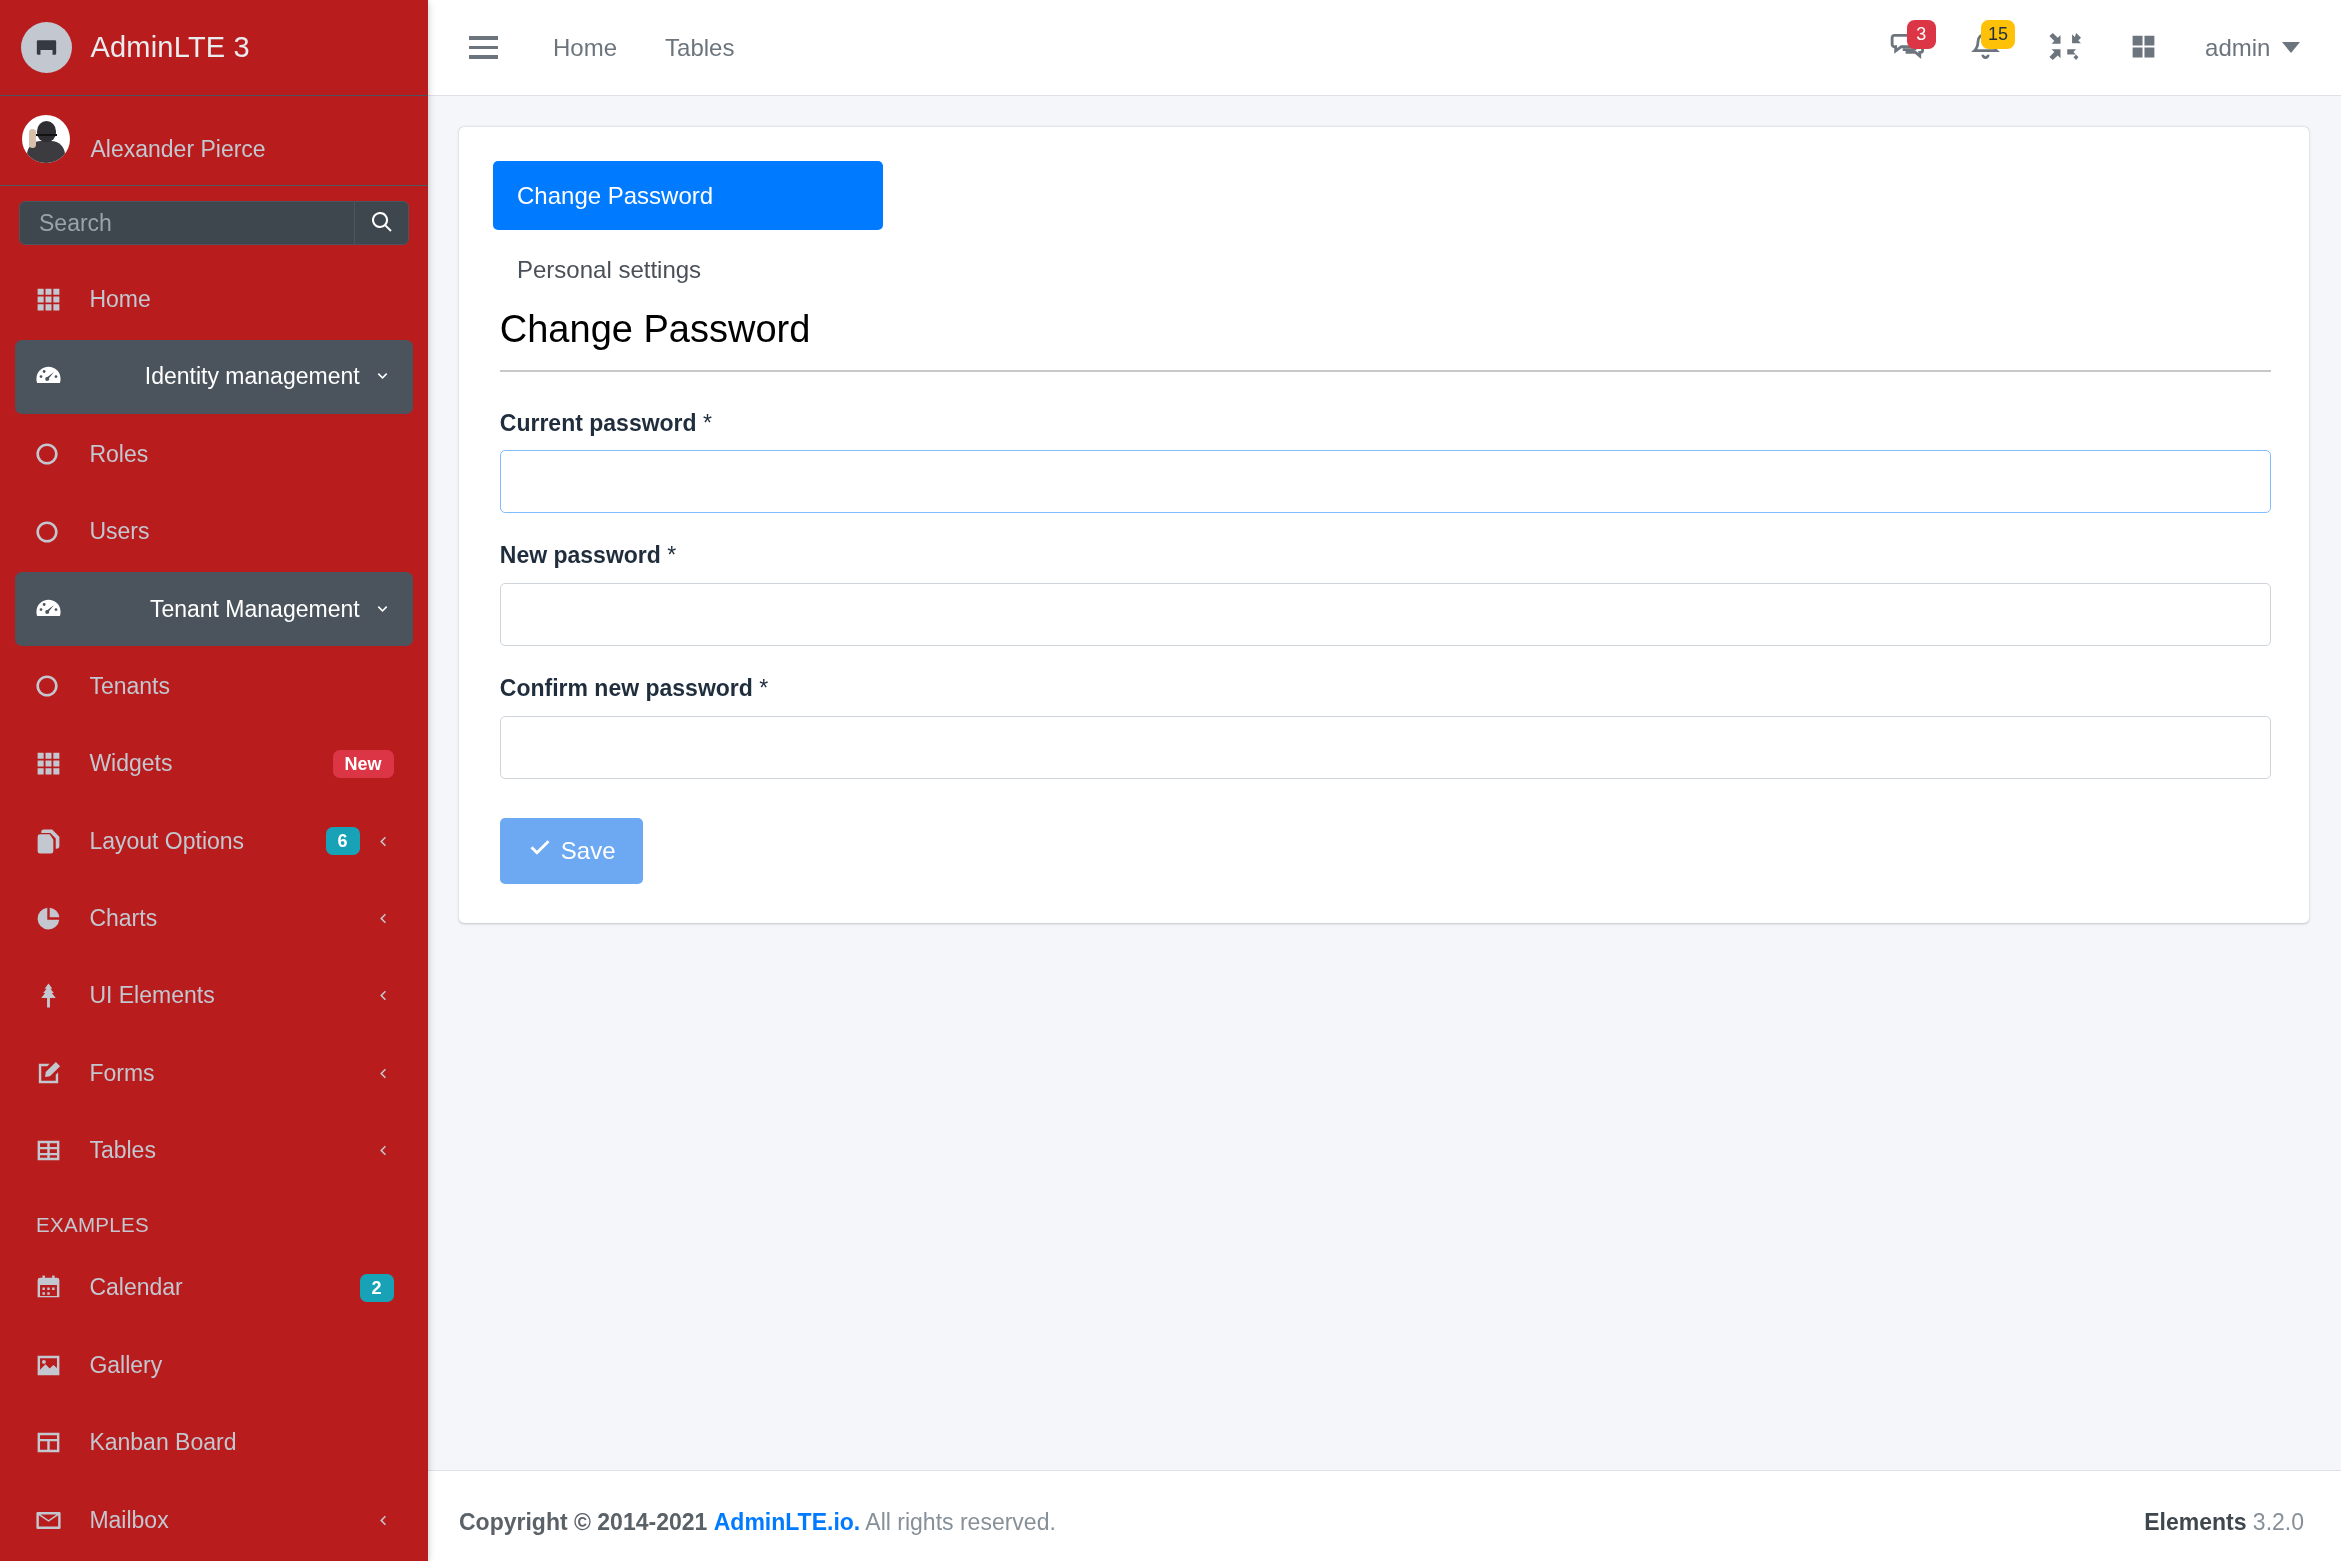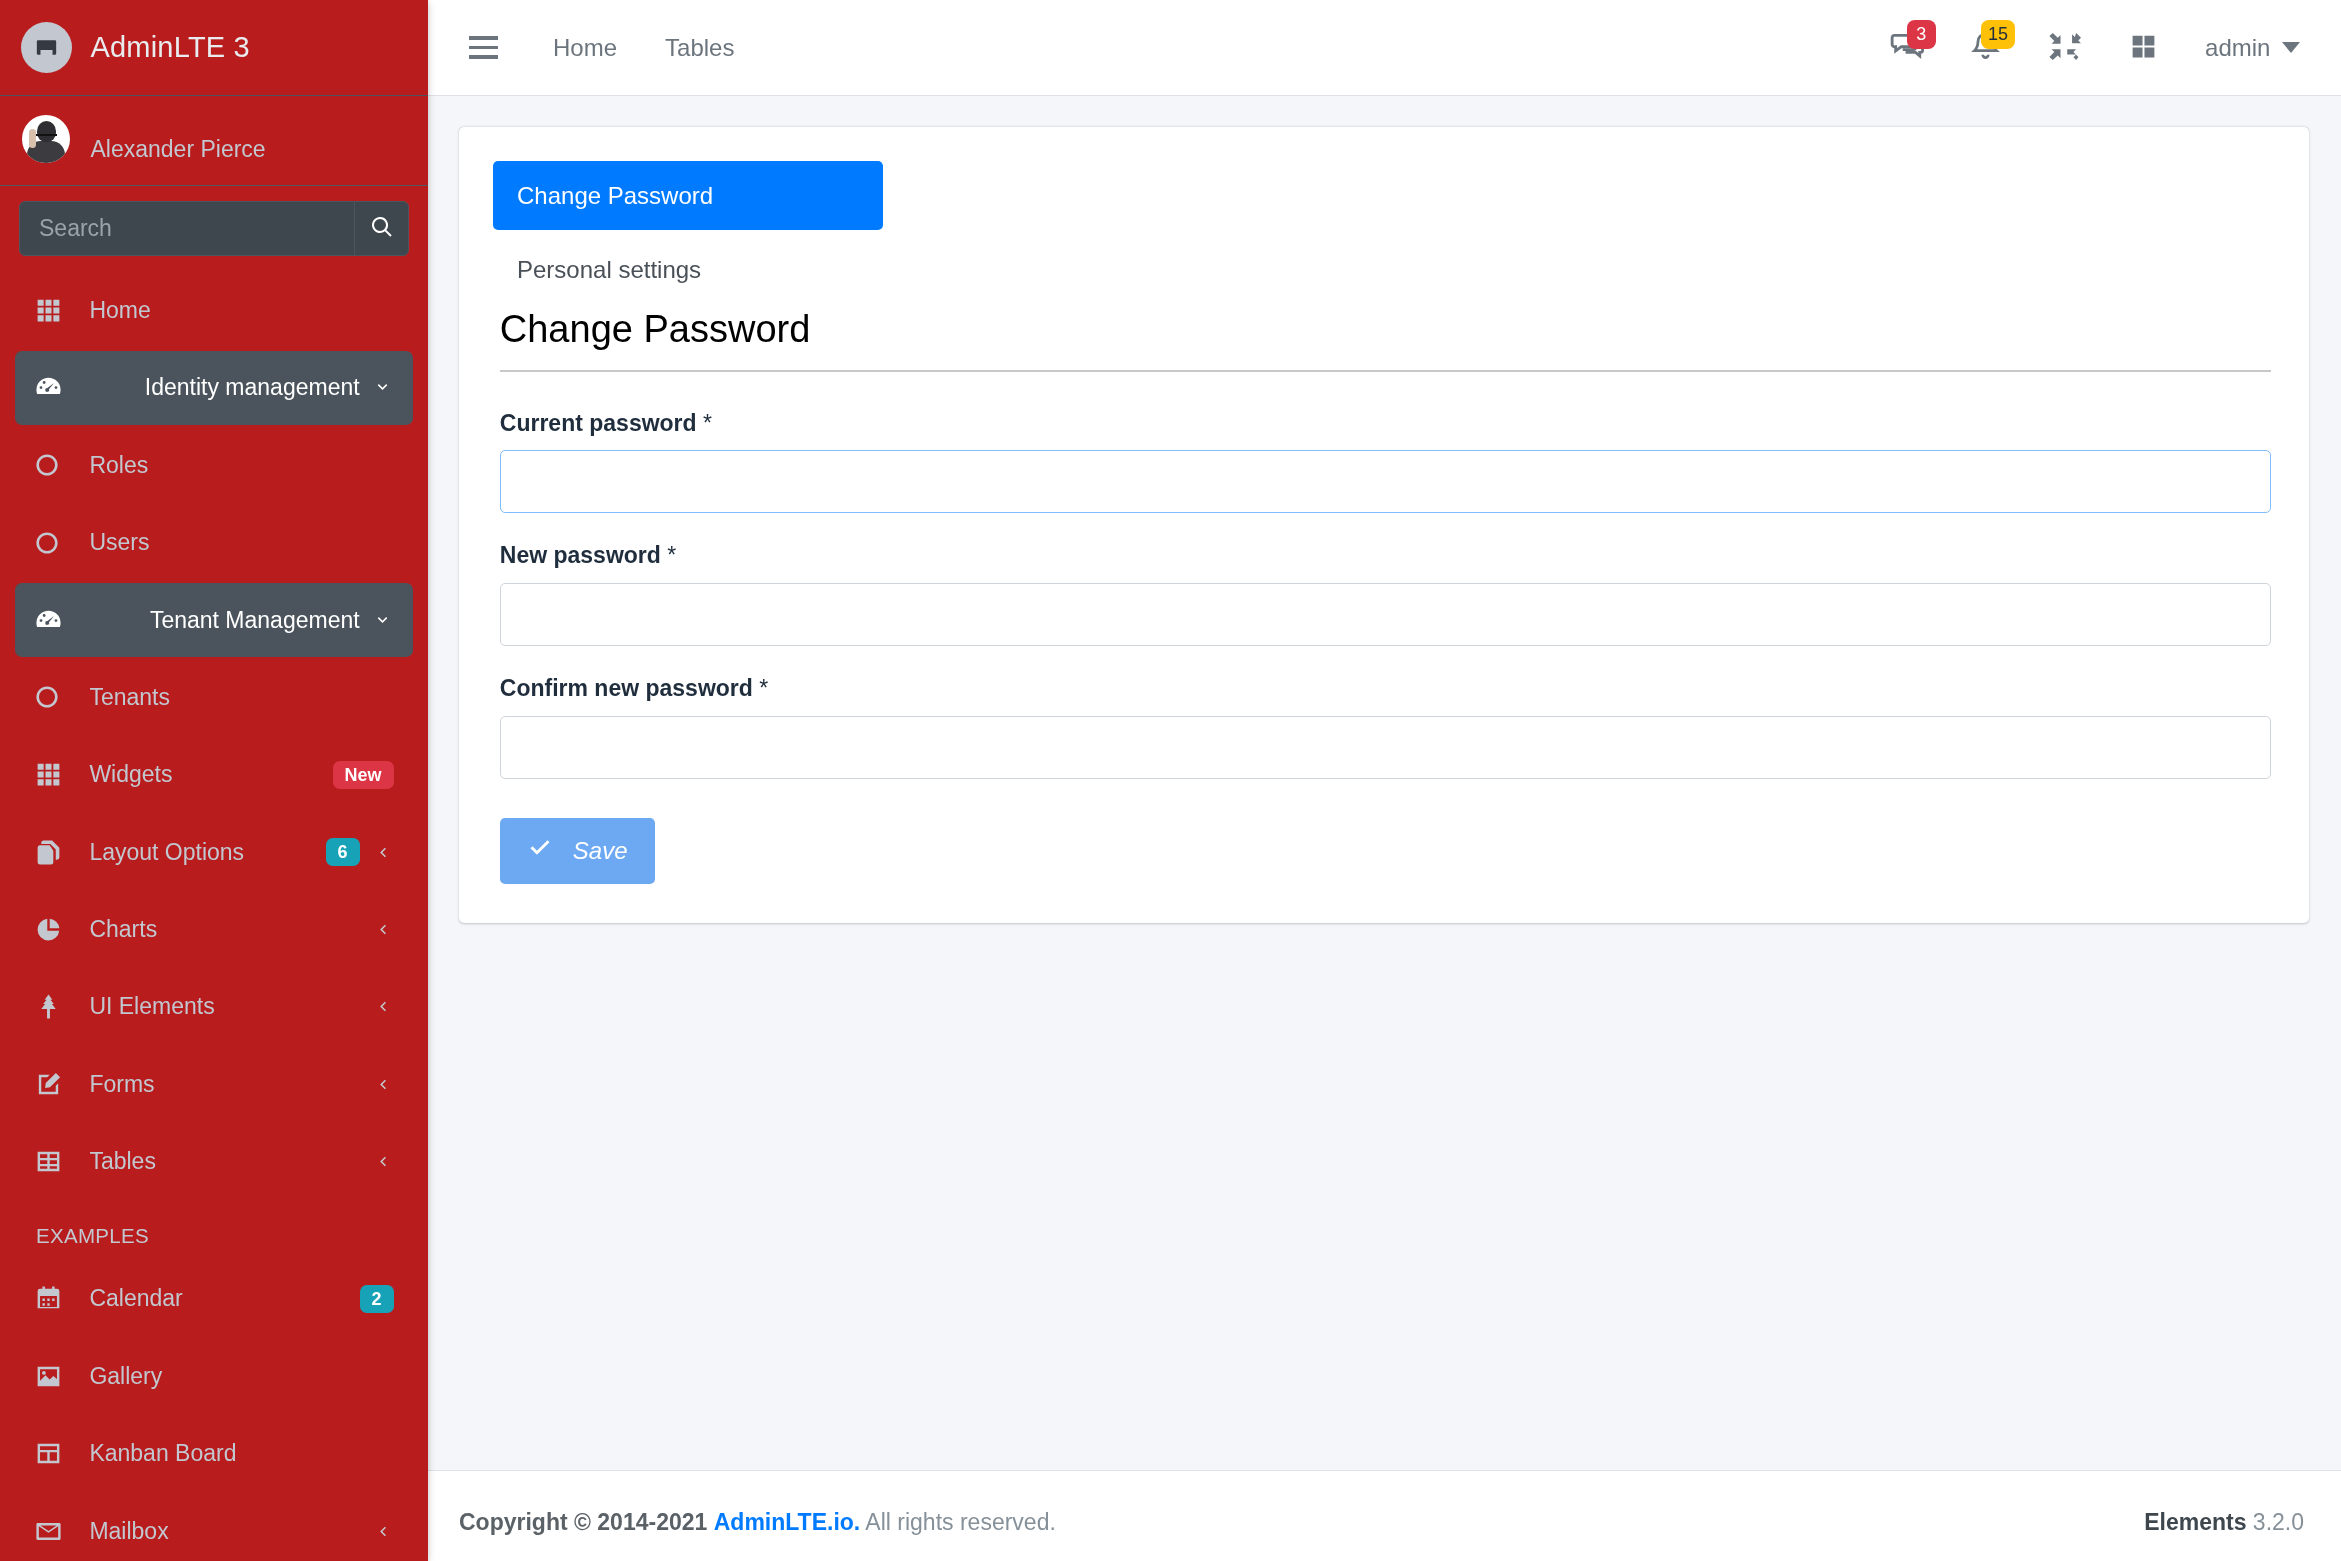--- a/index.html
+++ b/index.html
@@ -105,21 +105,21 @@
   .search-wrap {
     padding: 15.4px 19px 13.7px 19px;
     flex: 0 0 auto;
   }
   .search-group {
     display: flex;
     border: 0.9px solid #4a5560;
     border-radius: 6px;
     overflow: hidden;
     background: #3f474e;
-    height: 55px;
+    height: 44px;
   }
   .search-input {
     flex: 1;
     border: 0;
     background: transparent;
     outline: none;
     padding: 0 19px;
     font-size: 23px;
     color: #e3e6e8;
     font-family: "Liberation Sans", sans-serif;
@@ -365,31 +365,30 @@
     outline: none;
     background: #ffffff;
     font-family: "Liberation Sans", sans-serif;
   }
   .form-control.focused {
     border-color: #80bdff;
   }
   .btn-save {
     display: inline-flex;
     align-items: center;
-    gap: 20px;
+    gap: 8px;
     background: #6ca9f2;
     color: #ffffff;
     border: 0;
     border-radius: 5.1px;
     padding: 17px 27px;
     font-size: 24px;
     cursor: pointer;
     margin-top: 10.3px;
     font-family: "Liberation Sans", sans-serif;
-    font-style: italic;
   }
   .btn-save svg { width: 26px; height: 26px; fill: #ffffff; }
 
   
   .footer {
     flex: 0 0 91px;
     background: #ffffff;
     border-top: 0.9px solid #dee2e6;
     display: flex;
     align-items: center;

